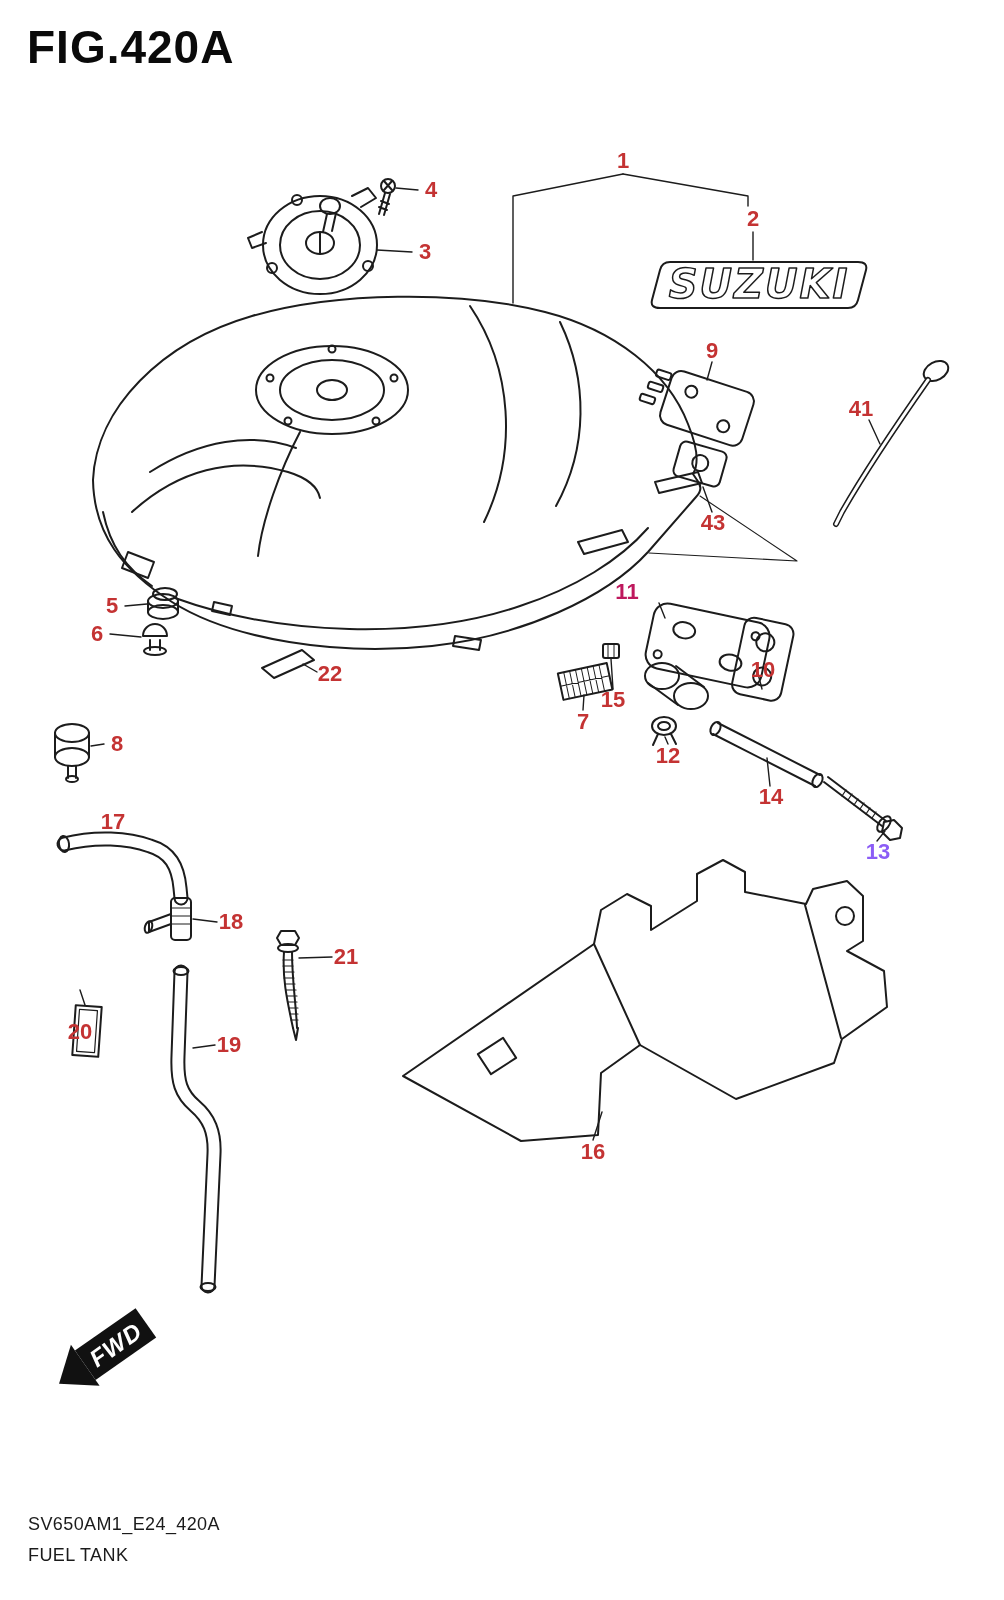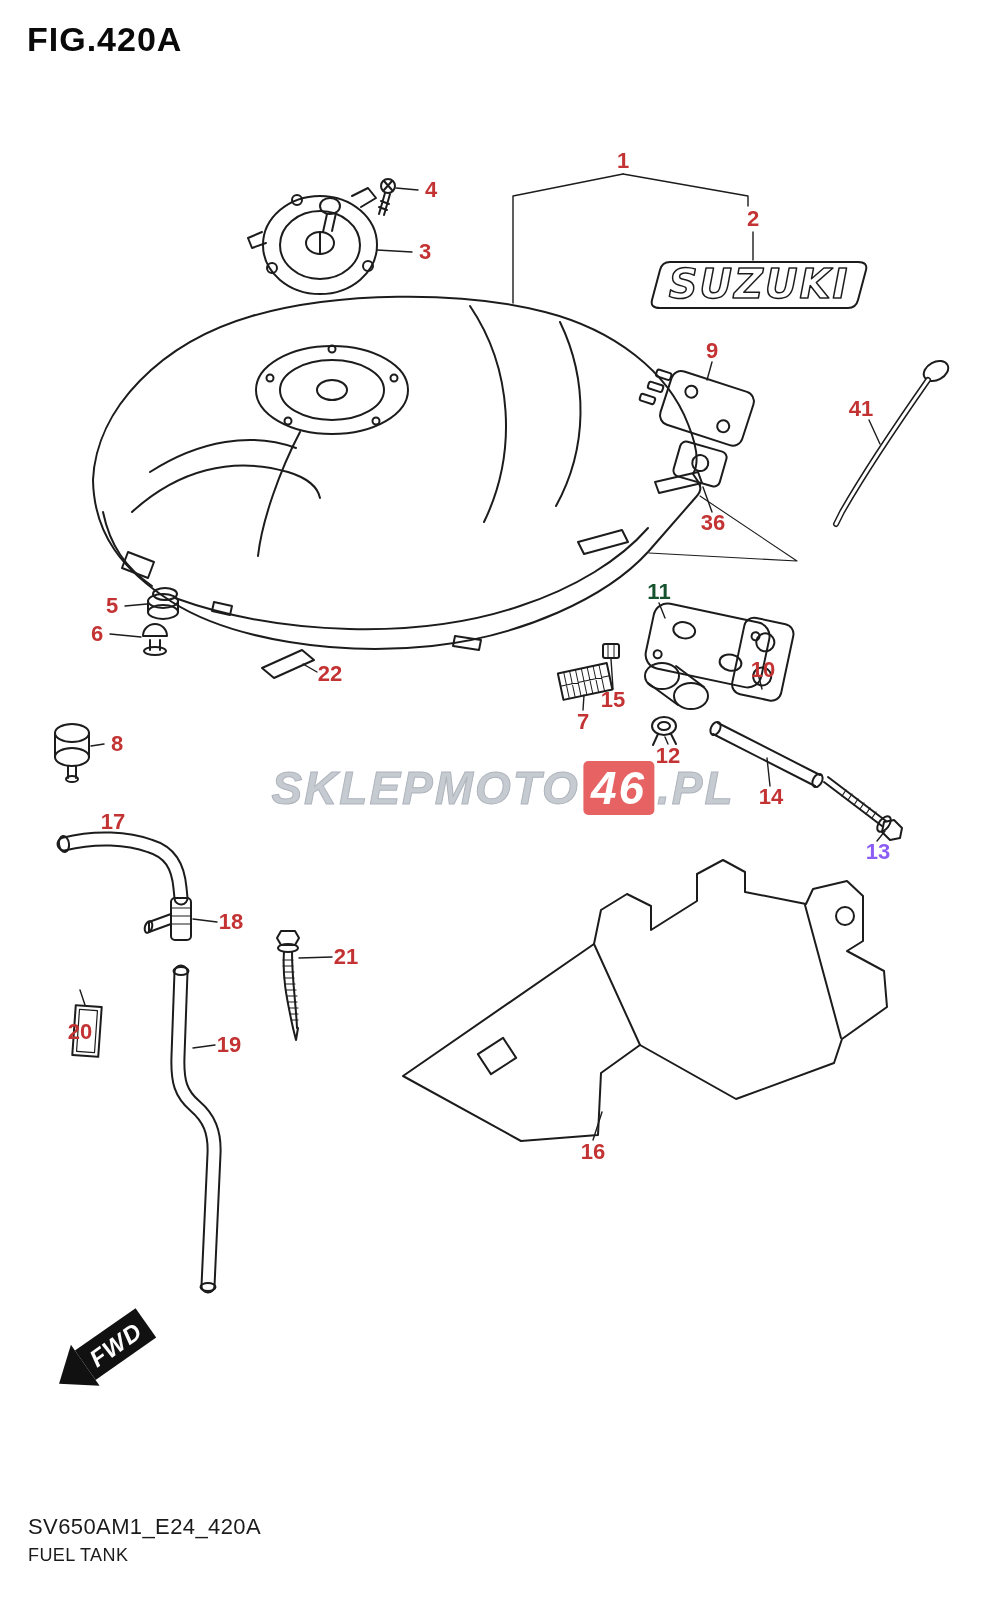--- a/index.html
+++ b/index.html
@@ -1,21 +1,21 @@
 <!DOCTYPE html>
 <html><head>
 <meta charset="utf-8">
 <style>
   * { margin:0; padding:0; box-sizing:border-box; }
   html,body { background:#ffffff; }
   body { font-family:"Liberation Sans", sans-serif; }
   .stage { position:relative; width:1004px; height:1600px; background:#fff; overflow:hidden; }
   .fig-title {
     position:absolute; left:27px; top:20px;
-    font-size:34px; font-weight:800; letter-spacing:1px; color:#0a0a0a;
+    font-size:46px; font-weight:800; letter-spacing:1px; color:#0a0a0a;
   }
   svg.art { position:absolute; left:0; top:0; }
   .callout-layer { position:absolute; left:0; top:0; width:100%; height:100%; pointer-events:none; }
   .callout {
     position:absolute; transform:translate(-50%,-50%);
     font-size:22px; font-weight:600; color:#c43333; line-height:1;
     font-family:"Liberation Sans", sans-serif;
   }
   .watermark {
     position:absolute; left:503px; top:788px; transform:translate(-50%,-50%);
@@ -26,21 +26,21 @@
     font-style:italic; font-weight:700; font-size:46px; letter-spacing:2px;
     color:#b9bfc8; -webkit-text-stroke:1px #9aa1ab;
   }
   .wm-46 {
     -webkit-text-stroke:0; color:#fff; background:#e23c3c;
     padding:0 8px; margin:0 3px; border-radius:5px;
   }
   .wm-tagline {
     margin-top:3px; font-size:14px; letter-spacing:5px; font-style:italic; color:#a8aeb8;
   }
-  .footer-code { position:absolute; left:28px; top:1514px; font-size:22px; color:#1b1b1b; letter-spacing:.4px; }
+  .footer-code { position:absolute; left:28px; top:1514px; font-size:18px; color:#1b1b1b; letter-spacing:.4px; }
   .footer-name { position:absolute; left:28px; top:1545px; font-size:18px; color:#1b1b1b; letter-spacing:.4px; }
 </style>
 </head>
 <body>
 
 <div class="stage">
 
   <div class="fig-title">FIG.420A</div>
 
   <svg class="art" width="1004" height="1600" viewBox="0 0 1004 1600">
@@ -267,40 +267,35 @@
       <div class="callout" style="left: 623px; top: 161px; color: rgb(196, 51, 51);">1</div>
       <div class="callout" style="left: 753px; top: 219px; color: rgb(196, 51, 51);">2</div>
       <div class="callout" style="left: 425px; top: 252px; color: rgb(196, 51, 51);">3</div>
       <div class="callout" style="left: 431px; top: 190px; color: rgb(196, 51, 51);">4</div>
       <div class="callout" style="left: 112px; top: 606px; color: rgb(196, 51, 51);">5</div>
       <div class="callout" style="left: 97px; top: 634px; color: rgb(196, 51, 51);">6</div>
       <div class="callout" style="left: 583px; top: 722px; color: rgb(196, 51, 51);">7</div>
       <div class="callout" style="left: 117px; top: 744px; color: rgb(196, 51, 51);">8</div>
       <div class="callout" style="left: 712px; top: 351px; color: rgb(196, 51, 51);">9</div>
       <div class="callout" style="left: 763px; top: 670px; color: rgb(196, 51, 51);">10</div>
-      <div class="callout" style="left: 659px; top: 592px; color: #14532d;">11</div>
+      <div class="callout" style="left: 627px; top: 592px; color: #be185d;">11</div>
       <div class="callout" style="left: 668px; top: 756px; color: rgb(196, 51, 51);">12</div>
       <div class="callout" style="left: 878px; top: 852px; color: #8b5cf6;">13</div>
       <div class="callout" style="left: 771px; top: 797px; color: rgb(196, 51, 51);">14</div>
       <div class="callout" style="left: 613px; top: 700px; color: rgb(196, 51, 51);">15</div>
       <div class="callout" style="left: 593px; top: 1152px; color: rgb(196, 51, 51);">16</div>
       <div class="callout" style="left: 113px; top: 822px; color: rgb(196, 51, 51);">17</div>
       <div class="callout" style="left: 231px; top: 922px; color: rgb(196, 51, 51);">18</div>
       <div class="callout" style="left: 229px; top: 1045px; color: rgb(196, 51, 51);">19</div>
       <div class="callout" style="left: 80px; top: 1032px; color: rgb(196, 51, 51);">20</div>
       <div class="callout" style="left: 346px; top: 957px; color: rgb(196, 51, 51);">21</div>
       <div class="callout" style="left: 330px; top: 674px; color: rgb(196, 51, 51); text-align: center;">22</div>
-      <div class="callout" style="left: 713px; top: 523px; color: rgb(196, 51, 51);">36</div>
+      <div class="callout" style="left: 713px; top: 523px; color: rgb(196, 51, 51);">43</div>
       <div class="callout" style="left: 861px; top: 409px; color: rgb(196, 51, 51);">41</div>
     </div>
 
   <div class="watermark">
-    <div class="wm-row">
-        <span>SKLEPMOTO</span>
-        <span class="wm-46" style="background: rgb(226, 60, 60);">46</span>
-        <span>.PL</span>
-      </div>
   </div>
 
   <div class="footer-code">SV650AM1_E24_420A</div>
   <div class="footer-name">FUEL TANK</div>
 
 </div>
 
 </body></html>

